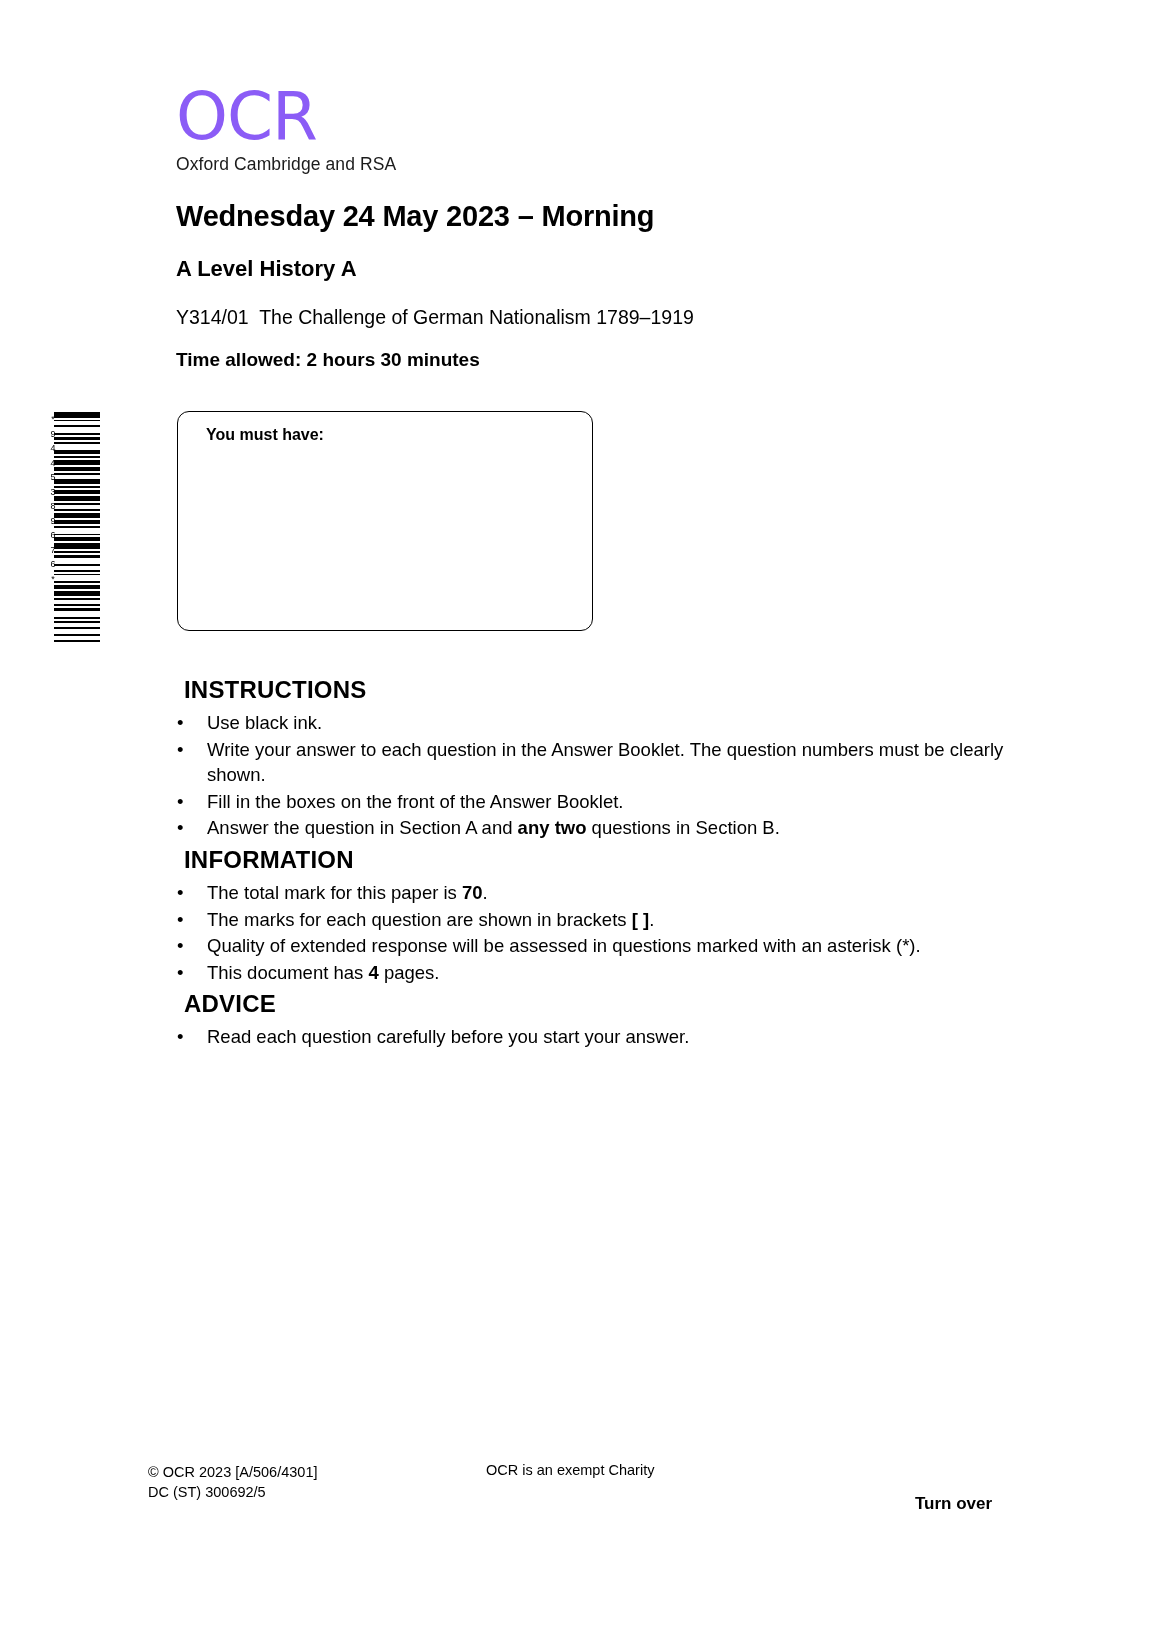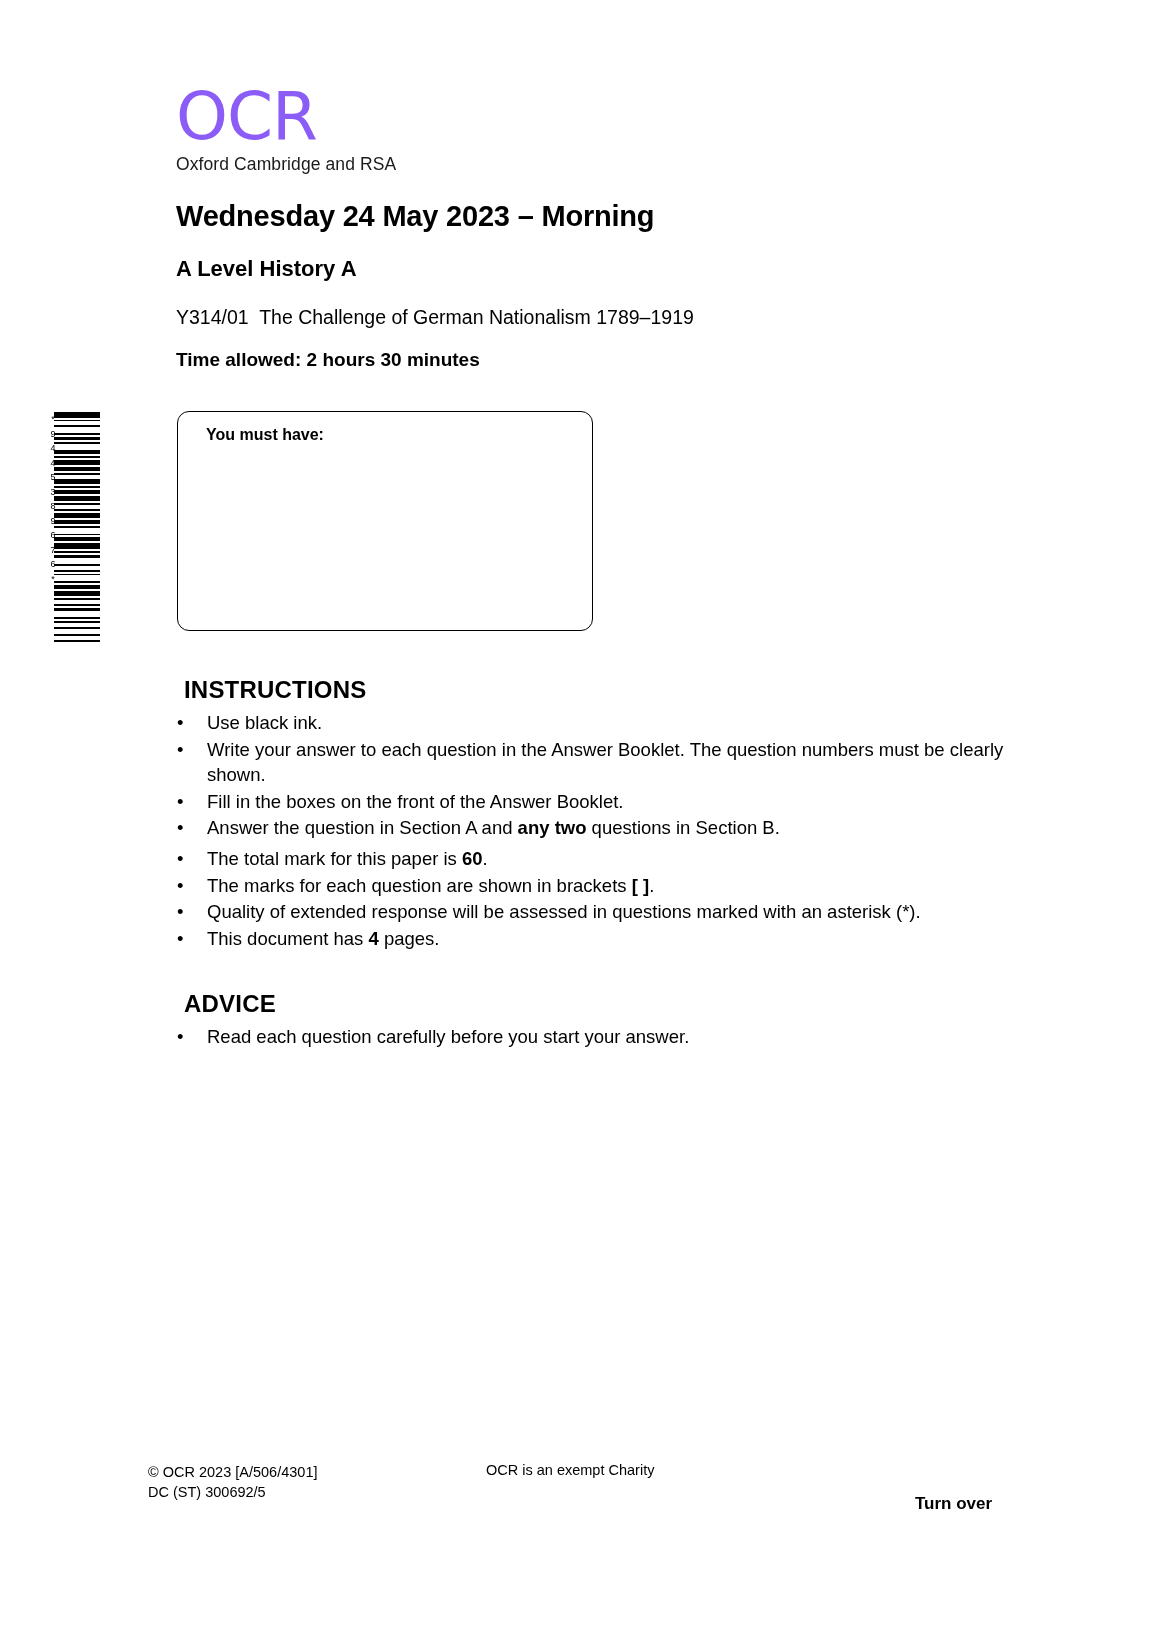--- a/index.html
+++ b/index.html
@@ -288,24 +288,25 @@
         <span>Fill in the boxes on the front of the Answer Booklet.</span><span class="b"></span><span></span>
       </li>
       <li>
         <span class="bullet-mark">•</span>
         <span>Answer the question in Section A and </span><span class="b">any two</span><span> questions in Section B.</span>
       </li>
     </ul>
   </div>
 
   <div class="section" id="information">
+    <div class="section-heading">INFORMATION</div>
     <ul class="bullets">
       <li>
         <span class="bullet-mark">•</span>
-        <span>The total mark for this paper is </span><span class="b">60</span><span>.</span>
+        <span>The total mark for this paper is </span><span class="b">70</span><span>.</span>
       </li>
       <li>
         <span class="bullet-mark">•</span>
         <span>The marks for each question are shown in brackets </span><span class="b">[  ]</span><span>.</span>
       </li>
       <li>
         <span class="bullet-mark">•</span>
         <span>Quality of extended response will be assessed in questions marked with an asterisk (*).</span><span class="b"></span><span></span>
       </li>
       <li>

